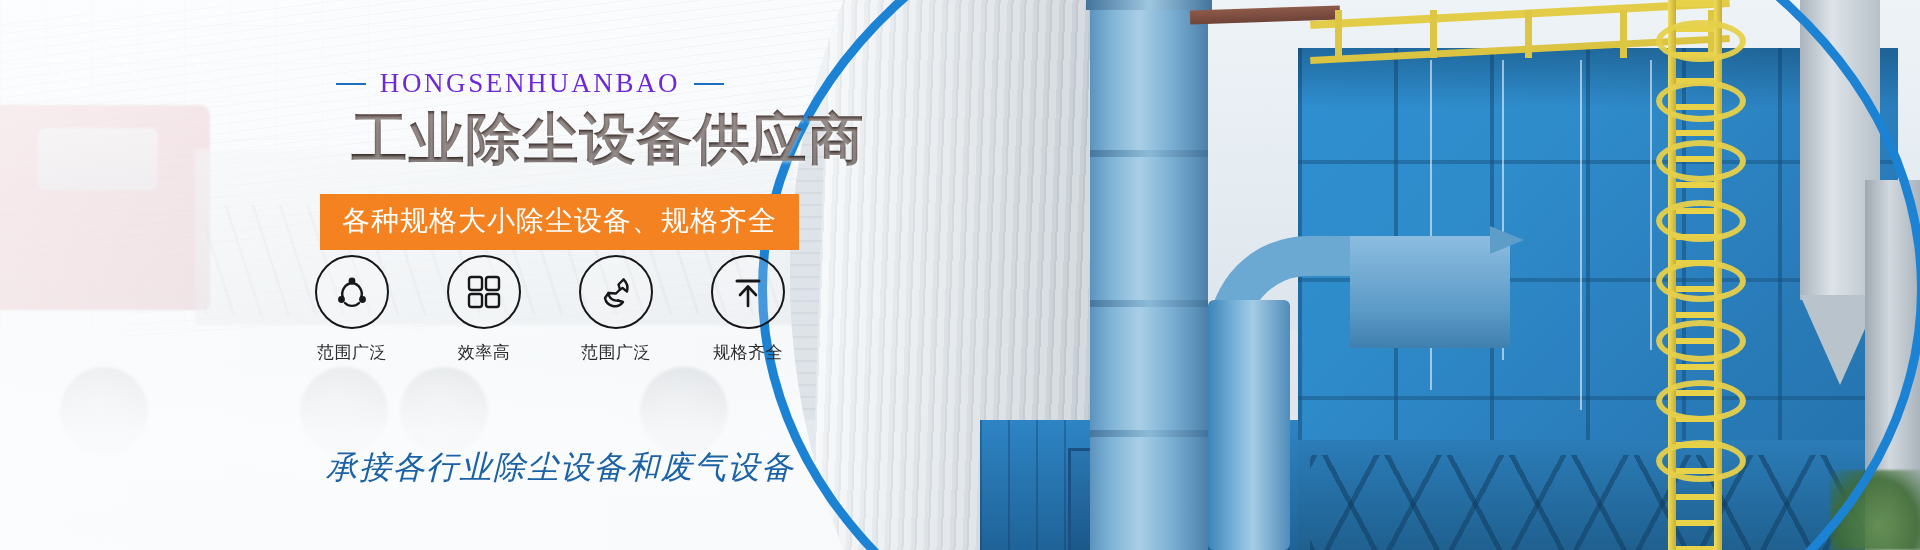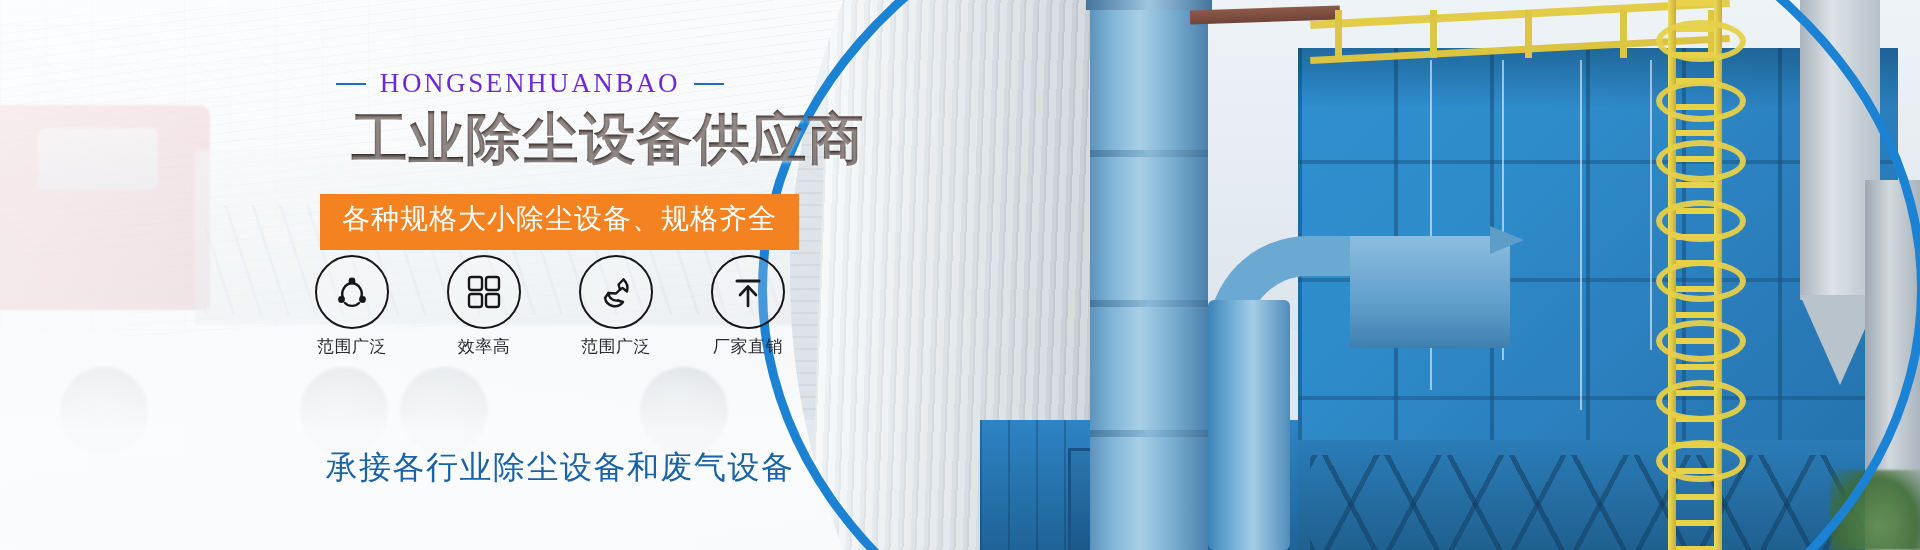--- a/index.html
+++ b/index.html
@@ -307,48 +307,49 @@
     margin-left:48px;
   }
 
   .orange-bar{
     position:absolute;left:320px;top:194px;
     background:#f58220;
     padding:10px 22px 12px 22px;
     display:inline-block;
   }
   .orange-bar .otext{
-    font-family:Liberation Mono, monospace;
+    font-family:Liberation Serif, serif;
     font-size:28px;color:#ffffff;letter-spacing:1px;white-space:nowrap;
     line-height:1.2;
   }
 
   .features{
     position:absolute;left:300px;top:255px;width:500px;
     display:flex;justify-content:space-between;align-items:flex-start;
   }
   .feature{width:104px;display:flex;flex-direction:column;align-items:center;}
   .circle{
     width:70px;height:70px;border-radius:50%;
     border:2.5px solid #17171a;
     display:flex;align-items:center;justify-content:center;
     background:rgba(255,255,255,.18);
   }
   .circle svg{display:block;}
   .feature .flabel{
-    margin-top:6px;
+    margin-top:12px;
     font-family:"DejaVu Sans","Liberation Sans",sans-serif;
     font-size:17px;color:#2b2b2f;letter-spacing:.5px;white-space:nowrap;
   }
 
   .tagline{
     position:absolute;left:300px;top:446px;width:520px;text-align:center;
     font-family:"DejaVu Sans","Liberation Sans",sans-serif;
     font-size:32px;color:#1b63a6;letter-spacing:1.5px;white-space:nowrap;
     font-weight:500;
+    font-style:italic;
   }
 </style>
 </head>
 <body>
 
 <div class="banner">
 
   <div class="bg-left">
     <div class="bg-roof"></div>
     <div class="bg-roof2"></div>
@@ -483,21 +484,21 @@
       </div>
 
       <div class="feature">
         <div class="circle">
           <svg width="38" height="38" viewBox="0 0 38 38">
             <line x1="8" y1="8" x2="30" y2="8" stroke="#17171a" stroke-width="3" stroke-linecap="round"></line>
             <line x1="19" y1="33" x2="19" y2="14" stroke="#17171a" stroke-width="2.6" stroke-linecap="round"></line>
             <polyline points="11,22 19,13.5 27,22" fill="none" stroke="#17171a" stroke-width="2.6" stroke-linecap="round" stroke-linejoin="round"></polyline>
           </svg>
         </div>
-        <div class="flabel">厂家直销</div>
+        <div class="flabel">规格齐全</div>
       </div>
 
     </div>
 
     <div class="tagline">承接各行业除尘设备和废气设备</div>
 
   </div>
 </div>
 
 </body></html>

